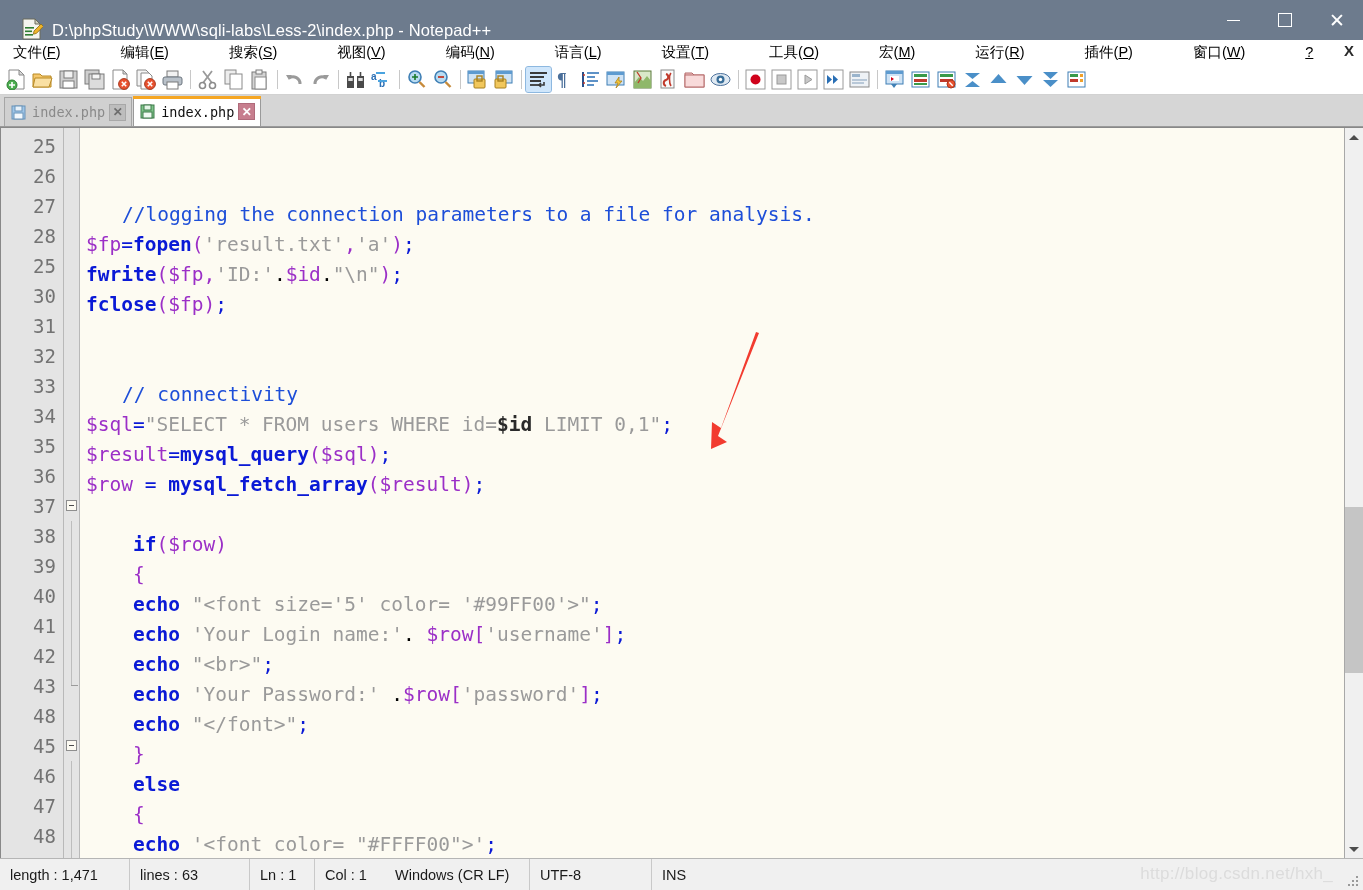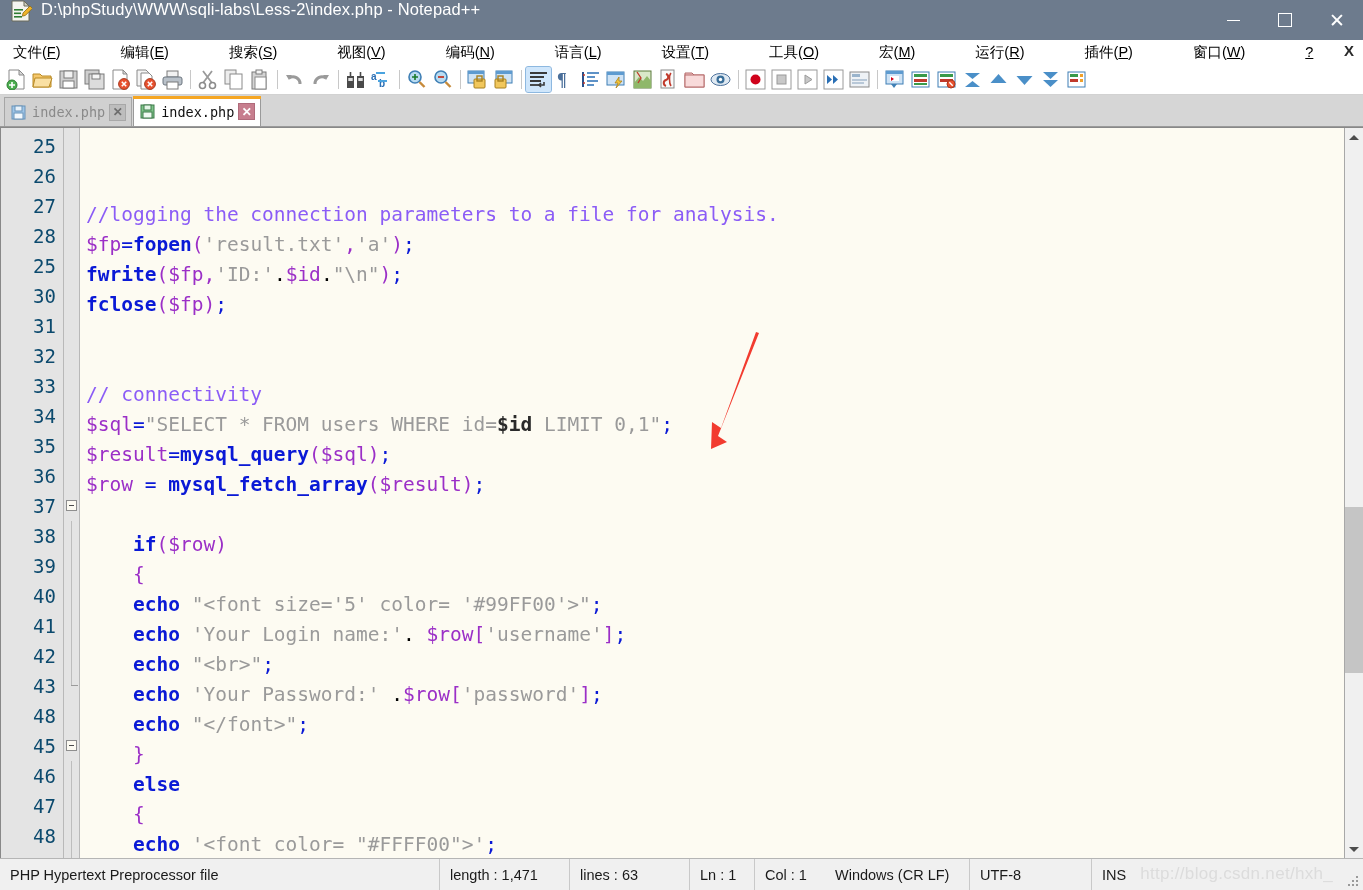--- a/index.html
+++ b/index.html
@@ -6,22 +6,22 @@
   body{
     width:1363px;height:890px;overflow:hidden;
     background:#f0f0f0;
     font-family:"Liberation Sans",sans-serif;
     -webkit-font-smoothing:antialiased;
   }
   #app{width:1363px;height:890px;display:flex;flex-direction:column;position:relative;}
 
   
   .titlebar{
-    height:40px;background:#6d7b8d;display:flex;align-items:flex-start;
-    flex:0 0 40px;position:relative;
+    height:40px;background:#6d7b8d;display:flex;align-items:flex-end;
+    flex:0 0 40px;position:relative;padding-left:11px;
   }
   .title-icon{width:22px;height:22px;margin-left:10px;margin-right:9px;position:relative;flex:0 0 22px;}
   .title-text{
     color:#ffffff;font-size:16.5px;letter-spacing:.1px;
     font-family:"Liberation Sans",sans-serif;white-space:nowrap;
   }
   .win-btns{position:absolute;right:0;top:0;height:40px;display:flex;}
   .win-btn{width:52px;height:40px;display:flex;align-items:center;justify-content:center;color:#fff;}
   .wb-min{width:13px;height:1px;background:#fff;display:block;}
   .wb-max{width:12px;height:12px;border:1.4px solid #fff;display:block;}
@@ -75,21 +75,21 @@
     font-family:"Liberation Sans",sans-serif;font-size:12px;font-weight:700;line-height:1;
   }
   .tab.inactive .tab-x{background:#bdbdbd;color:#6e6e6e;border:1px solid #a8a8a8;}
   .tab.active .tab-x{background:#c77e8e;color:#ffffff;border:1px solid #b06b7b;}
 
   
   .editor-wrap{flex:1 1 auto;display:flex;position:relative;background:#fdfbf2;overflow:hidden;
      border-left:1px solid #888;border-top:1px solid #888;}
   .gutter{
     width:62px;flex:0 0 62px;background:#e4e4e4;text-align:right;
-    font-family:"DejaVu Sans Mono","Liberation Mono",monospace;font-size:19px;color:#0c4a6e;
+    font-family:"DejaVu Sans Mono","Liberation Mono",monospace;font-size:19px;color:#737373;
     padding-top:3px;box-sizing:border-box;padding-right:7px;
   }
   .gutter .ln{height:30px;line-height:30px;}
   .foldmargin{
     width:16px;flex:0 0 16px;background:#e4e4e4;position:relative;padding-top:3px;
     border-left:1px solid #b9b9b9;
   }
   .foldmargin:after{
     content:"";position:absolute;right:0;top:0;bottom:0;width:1px;background:#b9b9b9;
   }
@@ -101,21 +101,21 @@
   .fold-box:before{content:"";position:absolute;left:2px;top:4px;width:5px;height:1px;background:#4b4b4b;}
   .fold-tick{position:absolute;left:7px;top:14px;width:7px;height:1px;background:#9b9b9b;}
   .fold-line{position:absolute;left:7px;top:0;bottom:0;width:1px;background:#bdbdbd;}
 
   .code{
     flex:1 1 auto;padding-top:3px;padding-left:6px;background:#fdfbf2;position:relative;
     font-family:"DejaVu Sans Mono","Liberation Mono",monospace;font-size:19.5px;
     white-space:pre;overflow:hidden;
   }
   .code .row{height:30px;line-height:30px;}
-  .c-com{color:#8b5cf6;}
+  .c-com{color:#1d4ed8;margin-left:36px;}
   .c-var{color:#9b2fc7;}
   .c-str{color:#9a9a9a;}
   .c-fn{color:#0a19d6;font-weight:bold;}
   .c-kw{color:#0a19d6;font-weight:bold;}
   .c-op{color:#0a19d6;}
   .c-br{color:#9b2fc7;}
   .c-plain{color:#000;}
   .c-strvar{color:#2a2a2a;font-weight:bold;}
 
   
@@ -628,21 +628,20 @@
       <div class="vs-track">
         <div class="vs-thumb" id="vsthumb" style="top: 52%; height: 24%;"></div>
       </div>
       <div class="vs-btn">
           <i class="chev down"></i>
         </div>
     </div>
   </div>
 
   <div class="statusbar">
-    <div class="sb-cell first" style="width:440px">PHP Hypertext Preprocessor file</div>
     <div class="sb-cell" style="width:130px">length : 1,471</div>
     <div class="sb-cell" style="width:120px">lines : 63</div>
     <div class="sb-cell" style="width:65px">Ln : 1</div>
     <div class="sb-cell" style="width:70px;border-right:none">Col : 1</div>
     <div class="sb-cell" style="width:145px">Windows (CR LF)</div>
     <div class="sb-cell" style="width:122px">UTF-8</div>
     <div class="sb-cell" style="width:60px;border-right:none">INS</div>
     <div class="watermark">http://blog.csdn.net/hxh_</div>
     <div class="sb-grip">
       <i style="left:8px;top:0"></i>

